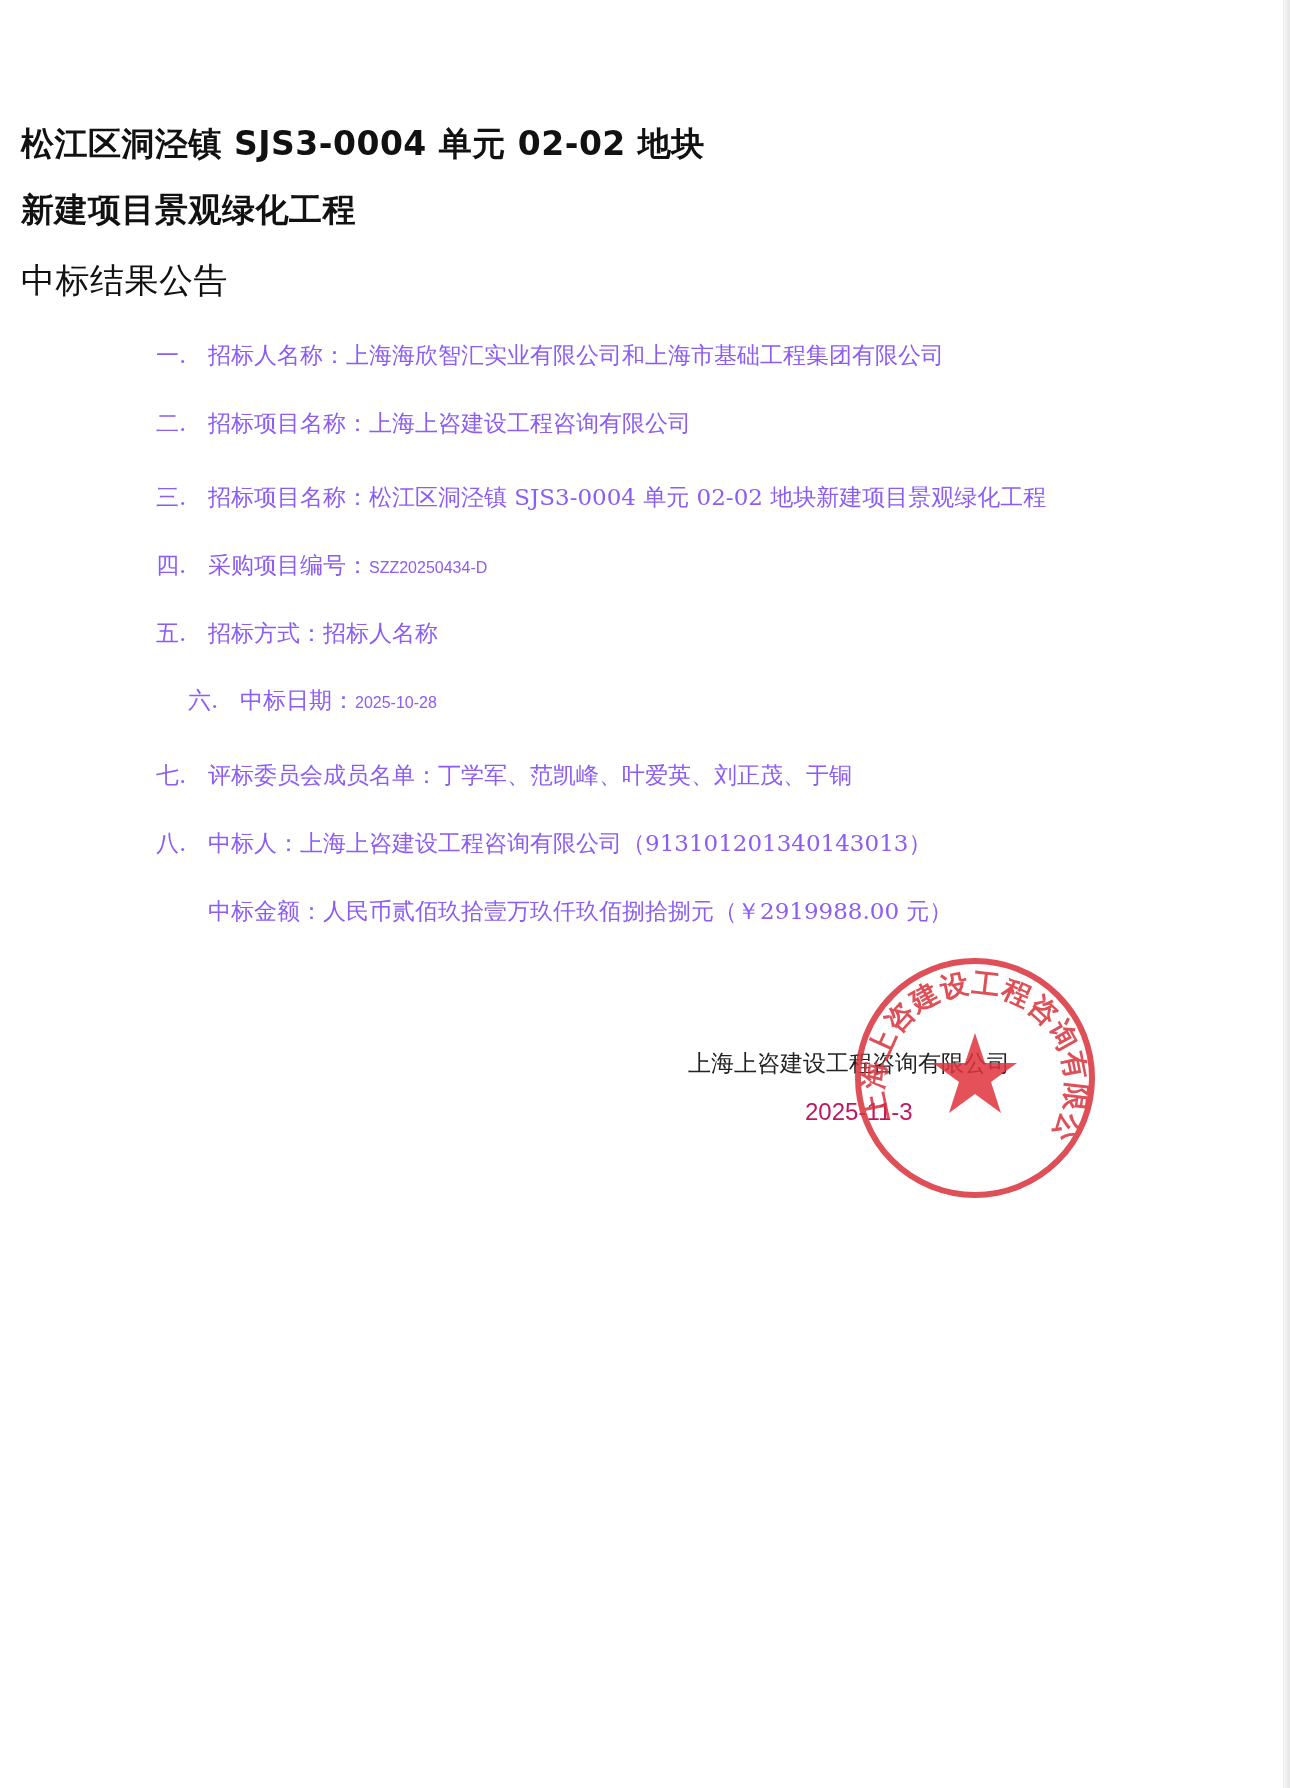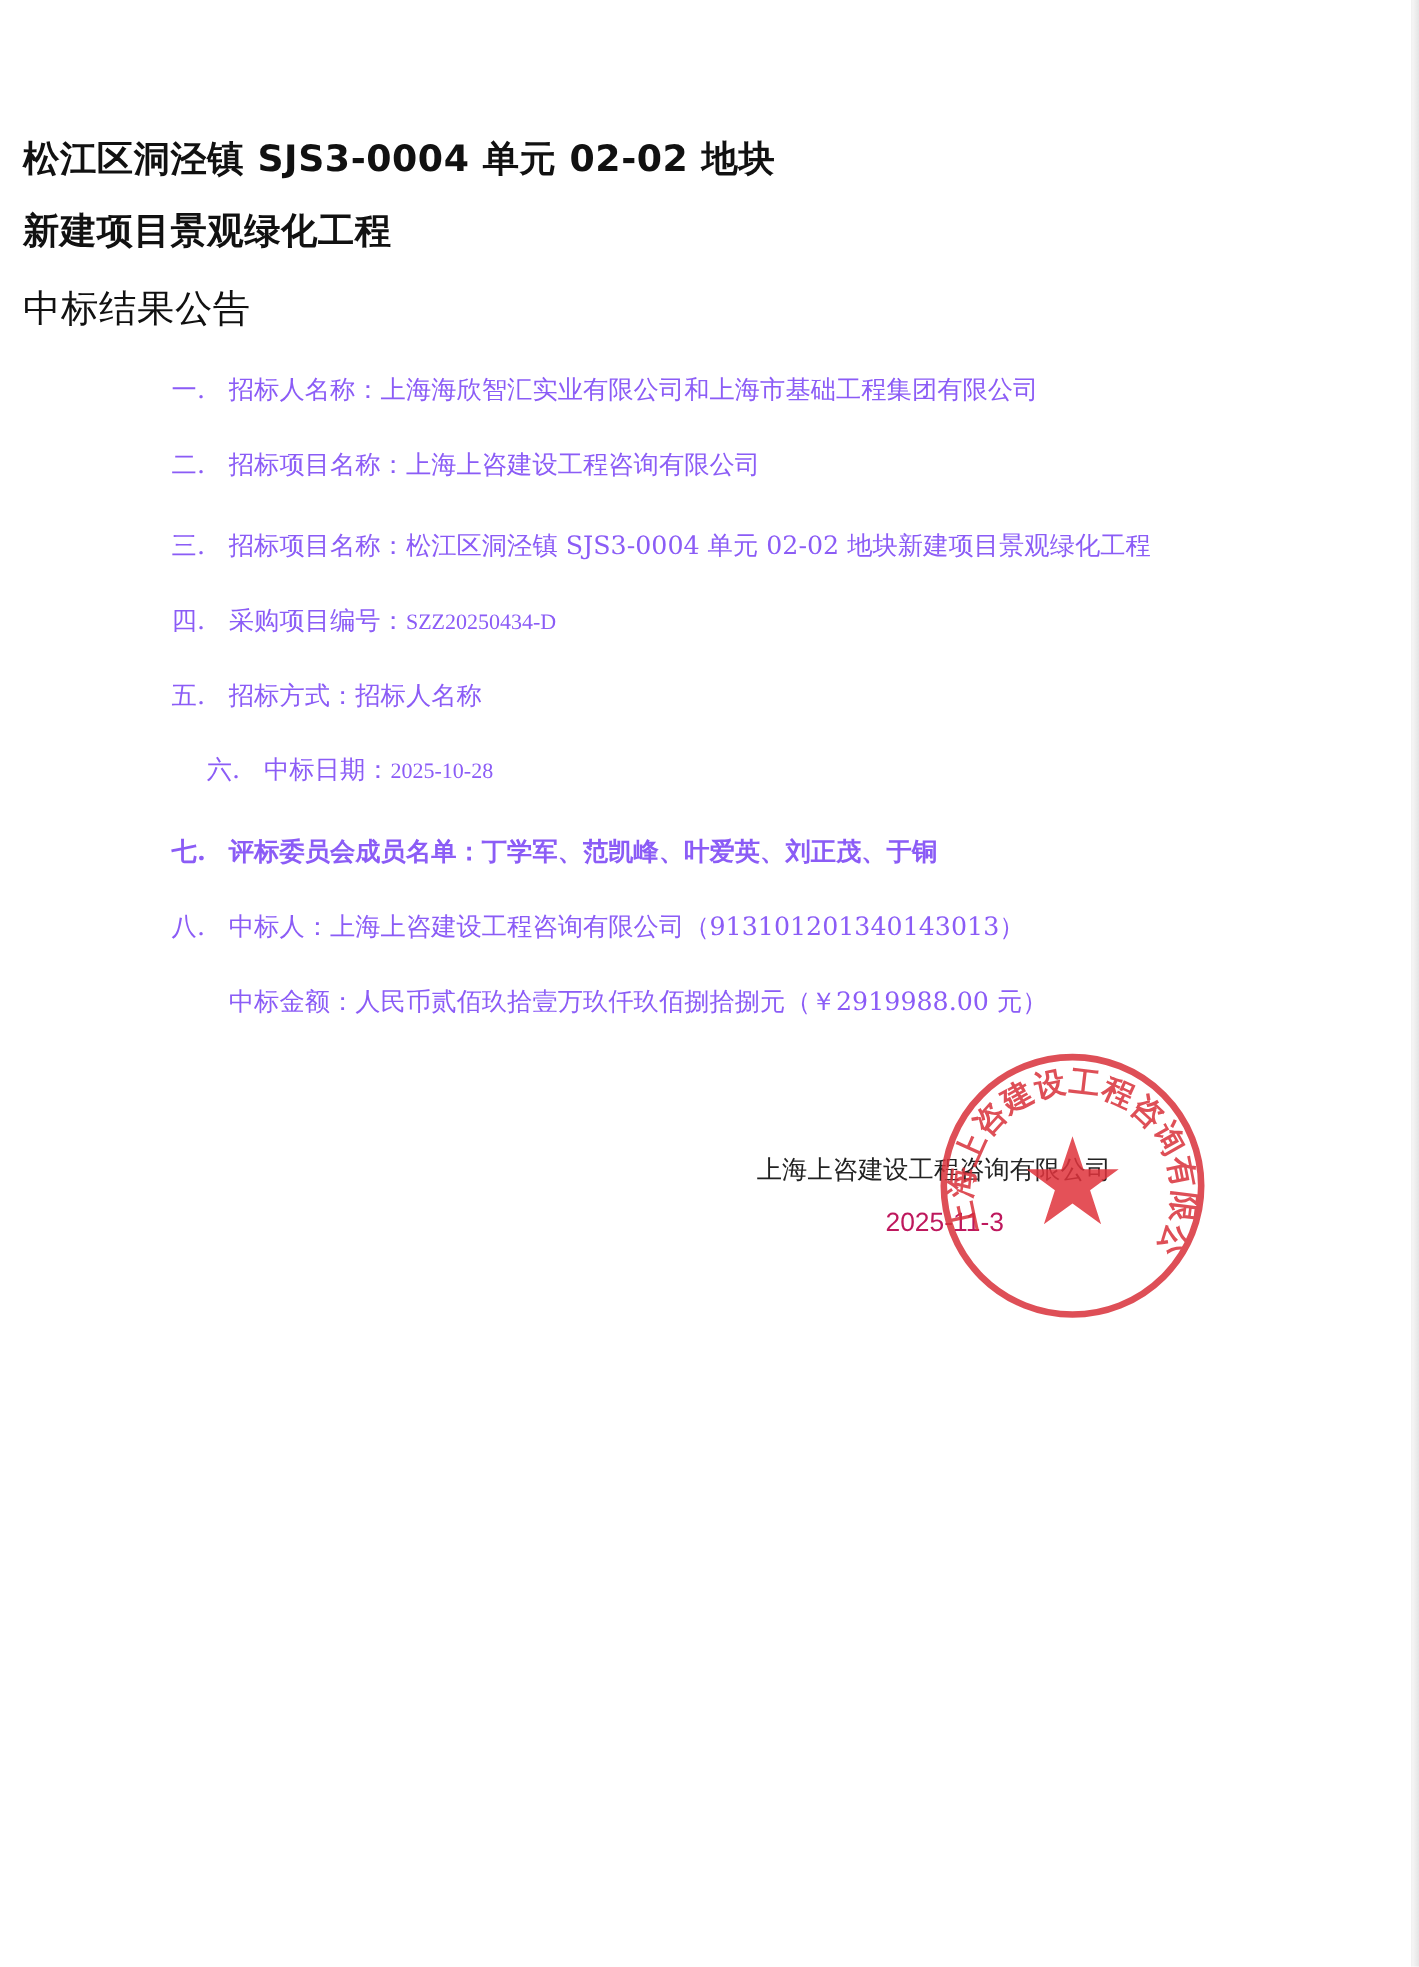--- a/index.html
+++ b/index.html
@@ -49,22 +49,22 @@
       color: #8b5cf6;
       line-height: 30px;
     }
     .item .num {
       display: inline-block;
       width: 52px;
     }
     .item .label { }
     .item .value { }
     .item .latin {
-      font-family: Liberation Serif, serif;
-      font-size: 20px;
+      font-family: Liberation Sans, sans-serif;
+      font-size: 16px;
     }
     .amount {
       left: 208px;
     }
 
     .signature {
       position: absolute;
       left: 688px;
       top: 1048px;
       font-size: 23px;
@@ -120,21 +120,21 @@
 </div>
 
 <div class="item" style="top:618px;">
   <span class="num">五.</span><span class="label">招标方式：</span><span class="value">招标人名称</span>
 </div>
 
 <div class="item" style="top:685px;margin-left:32px;">
   <span class="num">六.</span><span class="label">中标日期：</span><span class="value latin">2025-10-28</span>
 </div>
 
-<div class="item" style="top:760px;font-weight:bold;">
+<div class="item" style="top:760px;">
   <span class="num">七.</span><span class="label">评标委员会成员名单：</span><span class="value">丁学军、范凯峰、叶爱英、刘正茂、于铜</span>
 </div>
 
 <div class="item" style="top:828px;">
   <span class="num">八.</span><span class="label">中标人：</span><span class="value">上海上咨建设工程咨询有限公司（913101201340143013）</span>
 </div>
 
 <div class="item amount" style="top:896px;">
   <span class="label">中标金额：</span><span class="value">人民币贰佰玖拾壹万玖仟玖佰捌拾捌元（￥2919988.00 元）</span>
 </div>

